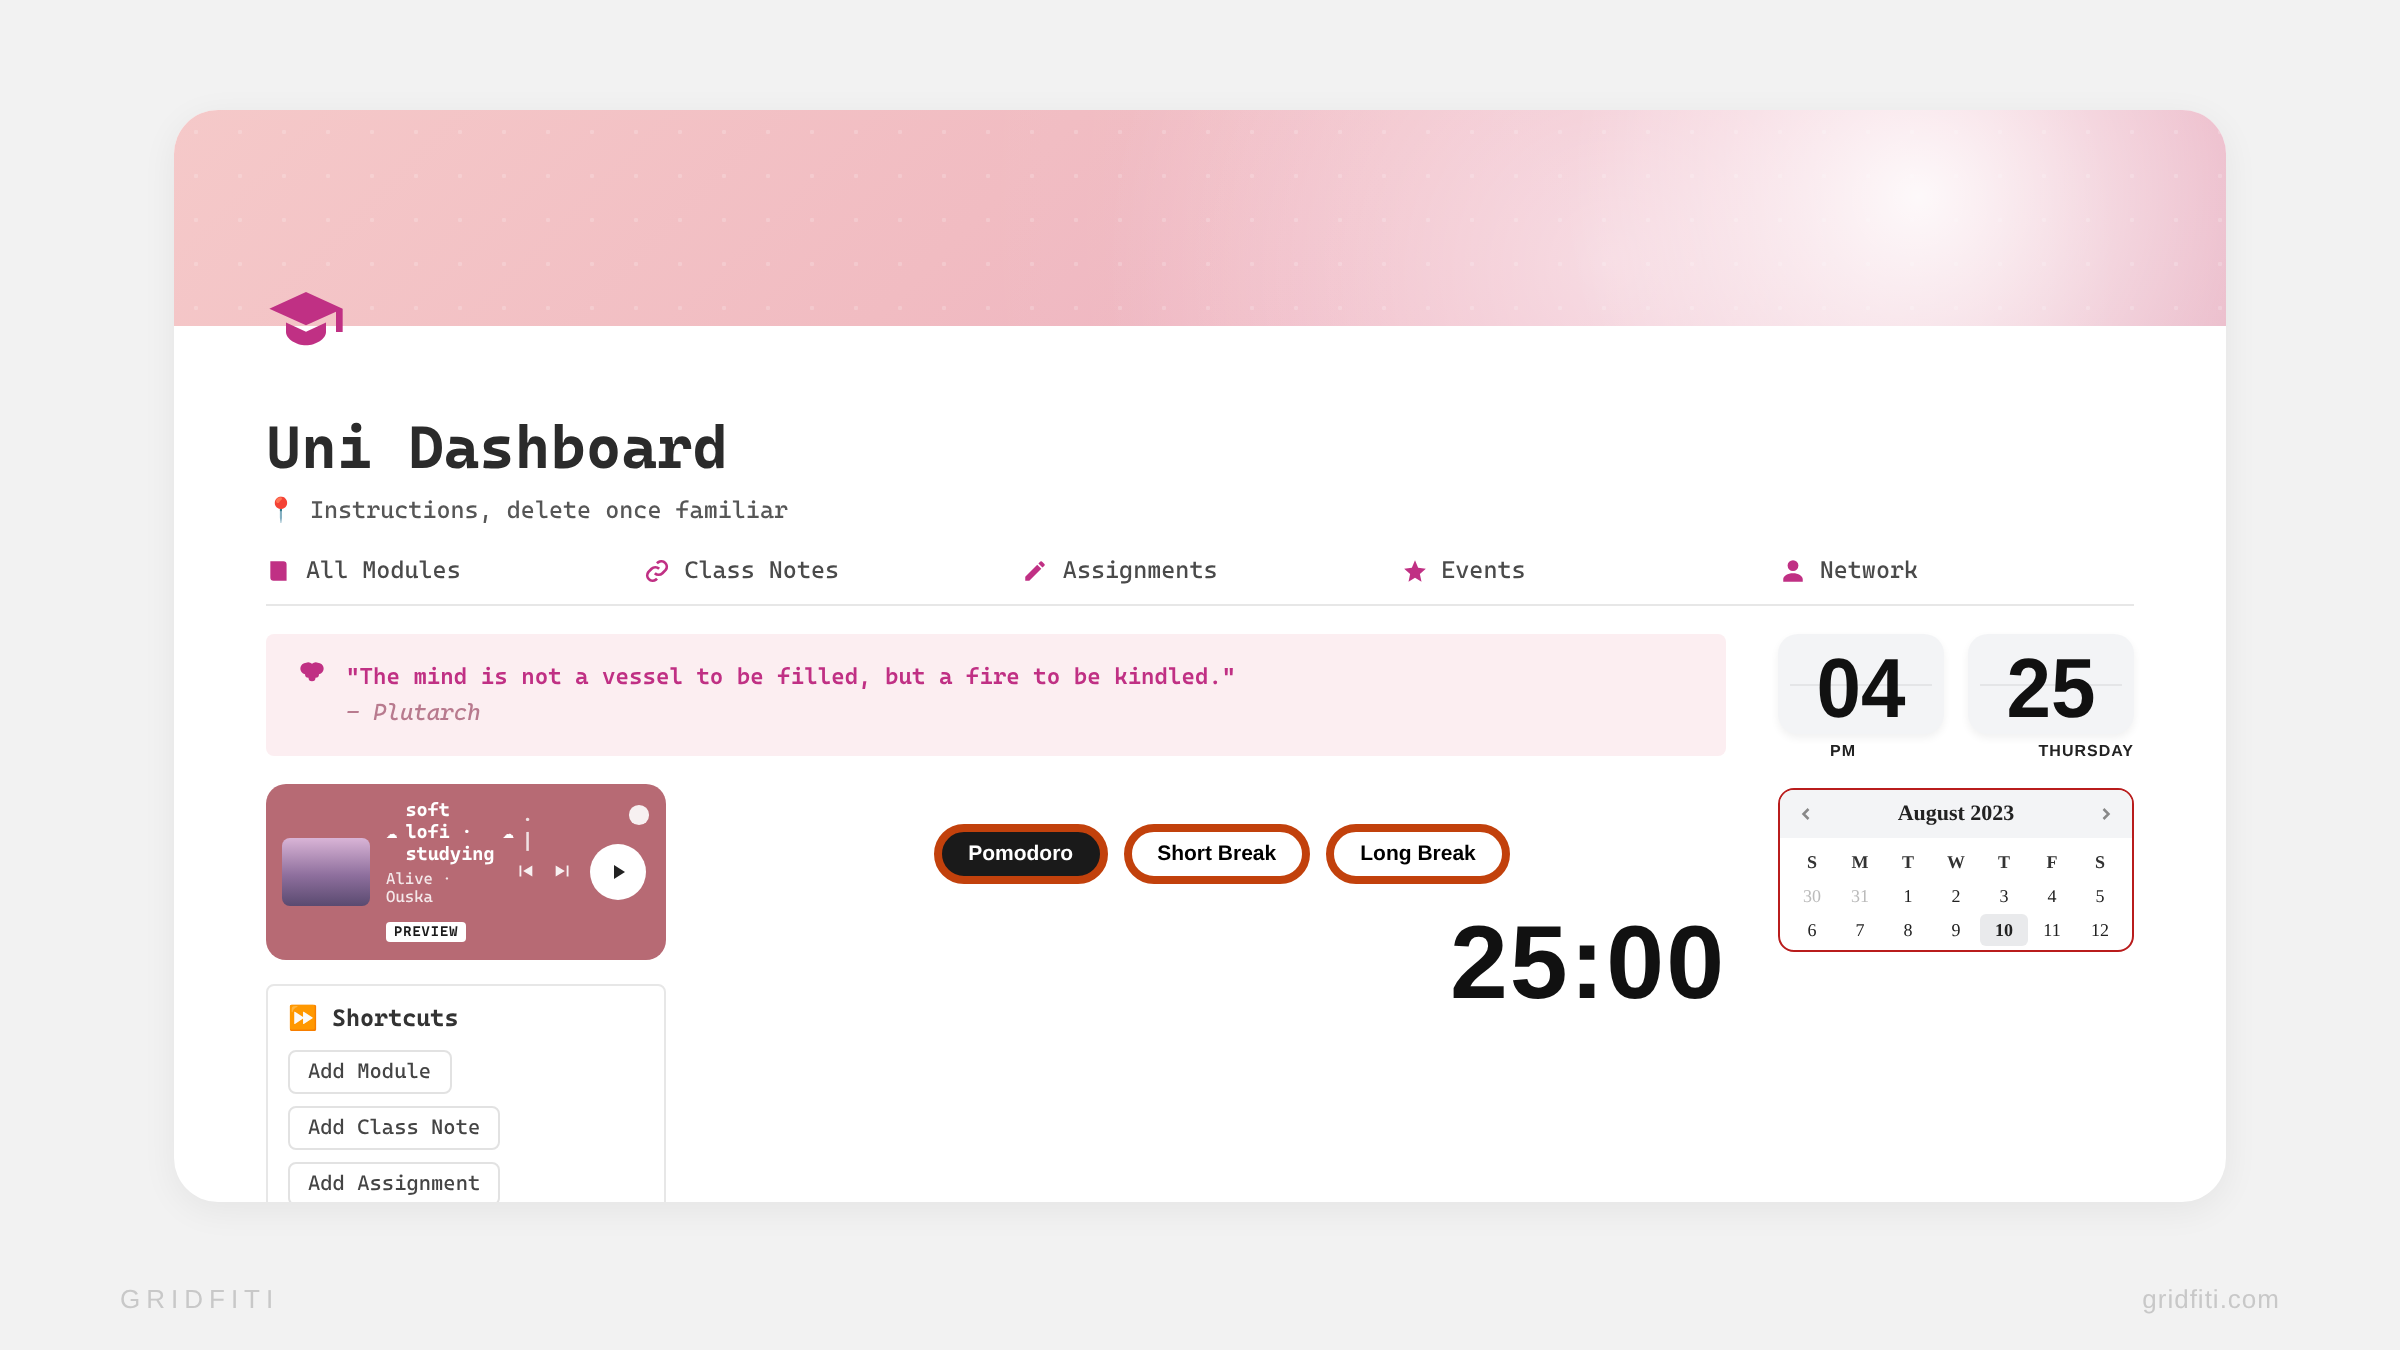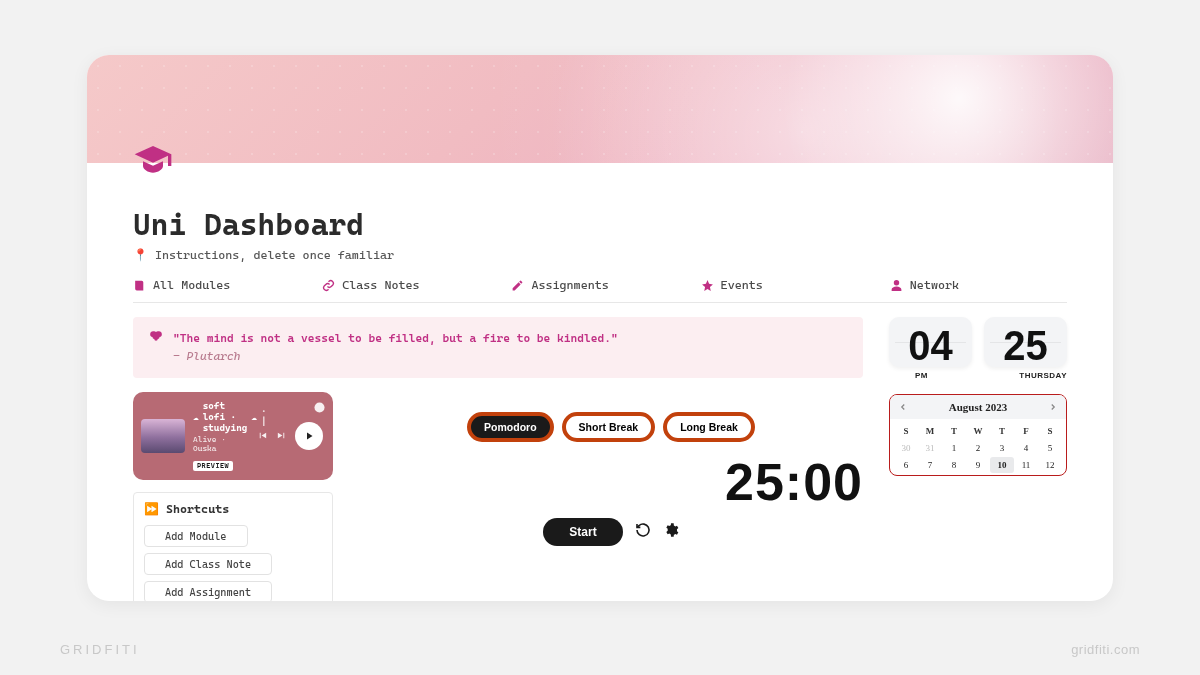--- a/index.html
+++ b/index.html
@@ -157,21 +157,21 @@
   .shortcuts-header {
     font-size: 12px; font-weight: 700; color:#333;
     display:flex; align-items:center; gap:7px; margin-bottom:6px;
   }
   .shortcuts-header .sicon{ color:#c03084; font-size:12px; }
   .shortcut-btn {
     display:inline-block;
     font-size: 10.5px;
     border:1px solid #e2e2e2;
     border-radius:4px;
-    padding:4px 20px;
+    padding:4px 9px;
     margin: 3px 0;
     color:#444;
     background:#fff;
     cursor:pointer;
   }
 
   
   .tabs { display:flex; gap:8px; justify-content:center; margin-top:34px; }
   .tab {
     font-family: -apple-system, BlinkMacSystemFont, "Segoe UI", sans-serif;
@@ -379,34 +379,20 @@
             </div>
           </div>
 
           <div class="col-mid">
             <div class="tabs" id="pomo-tabs">
                 <div class="tab active">Pomodoro</div>
                 <div class="tab">Short Break</div>
                 <div class="tab">Long Break</div>
               </div>
             <div class="timer">25:00</div>
-            <div class="timer-actions">
-              <button class="start-btn">Start</button>
-              <span class="ico-circle">
-                <svg viewBox="0 0 24 24" fill="none" stroke="currentColor" stroke-width="2.4">
-                    <path d="M3 12a9 9 0 1 0 3-6.7L3 8"></path>
-                    <path d="M3 3v5h5"></path>
-                  </svg>
-              </span>
-              <span class="ico-circle">
-                <svg viewBox="0 0 24 24" fill="currentColor">
-                    <path d="M12 8a4 4 0 1 0 0 8 4 4 0 0 0 0-8zm9 4a7.9 7.9 0 0 0-.1-1.3l2.1-1.6-2-3.5-2.5 1a8 8 0 0 0-2.2-1.3L16 2h-4l-.3 2.7a8 8 0 0 0-2.2 1.3l-2.5-1-2 3.5 2.1 1.6A7.9 7.9 0 0 0 7 12c0 .4 0 .9.1 1.3L5 14.9l2 3.5 2.5-1a8 8 0 0 0 2.2 1.3L12 22h4l.3-2.7a8 8 0 0 0 2.2-1.3l2.5 1 2-3.5-2.1-1.6c.1-.4.1-.9.1-1.3z"></path>
-                  </svg>
-              </span>
-            </div>
           </div>
         </div>
       </div>
 
       <div class="col-right">
         <div class="clock-row">
           <div class="flip">
               <div class="num">04</div>
             </div>
           <div class="flip">

